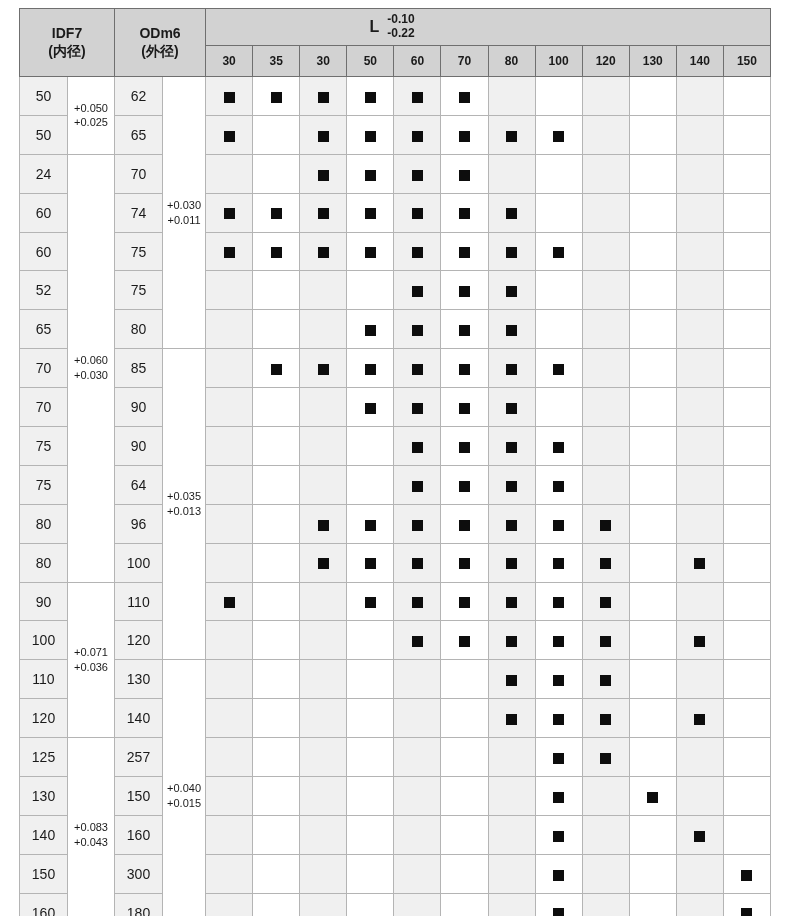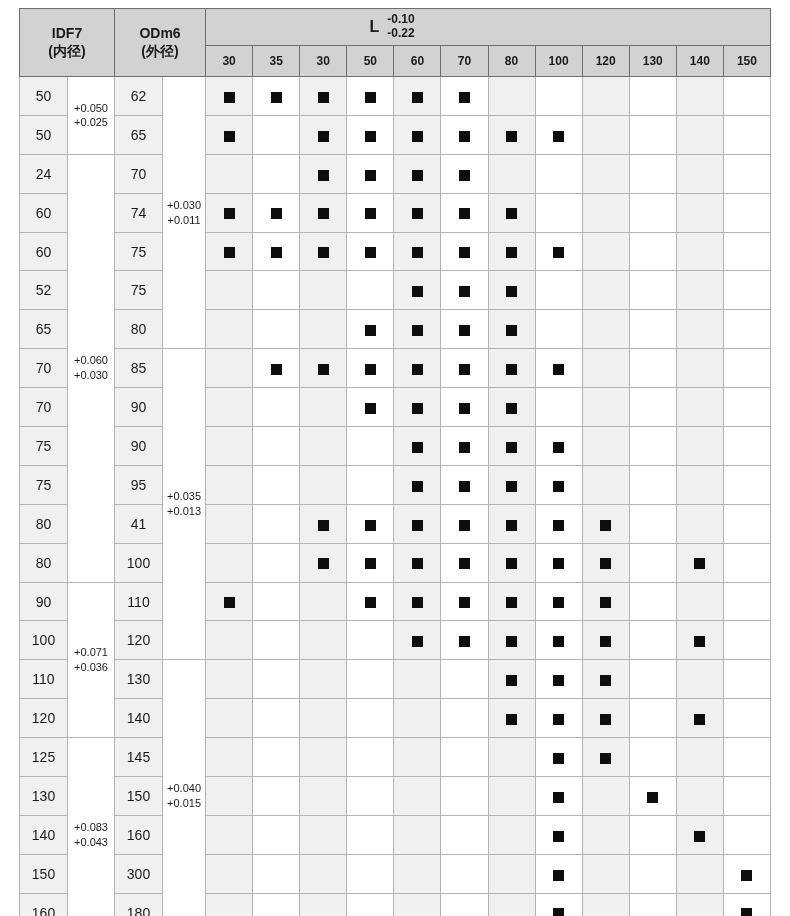--- a/index.html
+++ b/index.html
@@ -284,37 +284,37 @@
           <td class="lcol"><span class="sq"></span></td>
           <td class="lcol shade"><span class="sq"></span></td>
           <td class="lcol"><span class="sq"></span></td>
           <td class="lcol shade"></td>
           <td class="lcol"></td>
           <td class="lcol shade"></td>
           <td class="lcol"></td>
         </tr>
         <tr>
           <td class="col-val">75</td>
-          <td class="col-val">95</td>
+          <td class="col-val">64</td>
           <td class="lcol shade"></td>
           <td class="lcol"></td>
           <td class="lcol shade"></td>
           <td class="lcol"></td>
           <td class="lcol shade"><span class="sq"></span></td>
           <td class="lcol"><span class="sq"></span></td>
           <td class="lcol shade"><span class="sq"></span></td>
           <td class="lcol"><span class="sq"></span></td>
           <td class="lcol shade"></td>
           <td class="lcol"></td>
           <td class="lcol shade"></td>
           <td class="lcol"></td>
         </tr>
         <tr>
           <td class="col-val">80</td>
-          <td class="col-val">41</td>
+          <td class="col-val">96</td>
           <td class="lcol shade"></td>
           <td class="lcol"></td>
           <td class="lcol shade"><span class="sq"></span></td>
           <td class="lcol"><span class="sq"></span></td>
           <td class="lcol shade"><span class="sq"></span></td>
           <td class="lcol"><span class="sq"></span></td>
           <td class="lcol shade"><span class="sq"></span></td>
           <td class="lcol"><span class="sq"></span></td>
           <td class="lcol shade"><span class="sq"></span></td>
           <td class="lcol"></td>
@@ -399,21 +399,21 @@
           <td class="lcol shade"><span class="sq"></span></td>
           <td class="lcol"><span class="sq"></span></td>
           <td class="lcol shade"><span class="sq"></span></td>
           <td class="lcol"></td>
           <td class="lcol shade"><span class="sq"></span></td>
           <td class="lcol"></td>
         </tr>
         <tr>
           <td class="col-val">125</td>
           <td class="col-tol" rowspan="5">+0.083<br>+0.043</td>
-          <td class="col-val">145</td>
+          <td class="col-val">257</td>
           <td class="lcol shade"></td>
           <td class="lcol"></td>
           <td class="lcol shade"></td>
           <td class="lcol"></td>
           <td class="lcol shade"></td>
           <td class="lcol"></td>
           <td class="lcol shade"></td>
           <td class="lcol"><span class="sq"></span></td>
           <td class="lcol shade"><span class="sq"></span></td>
           <td class="lcol"></td>

